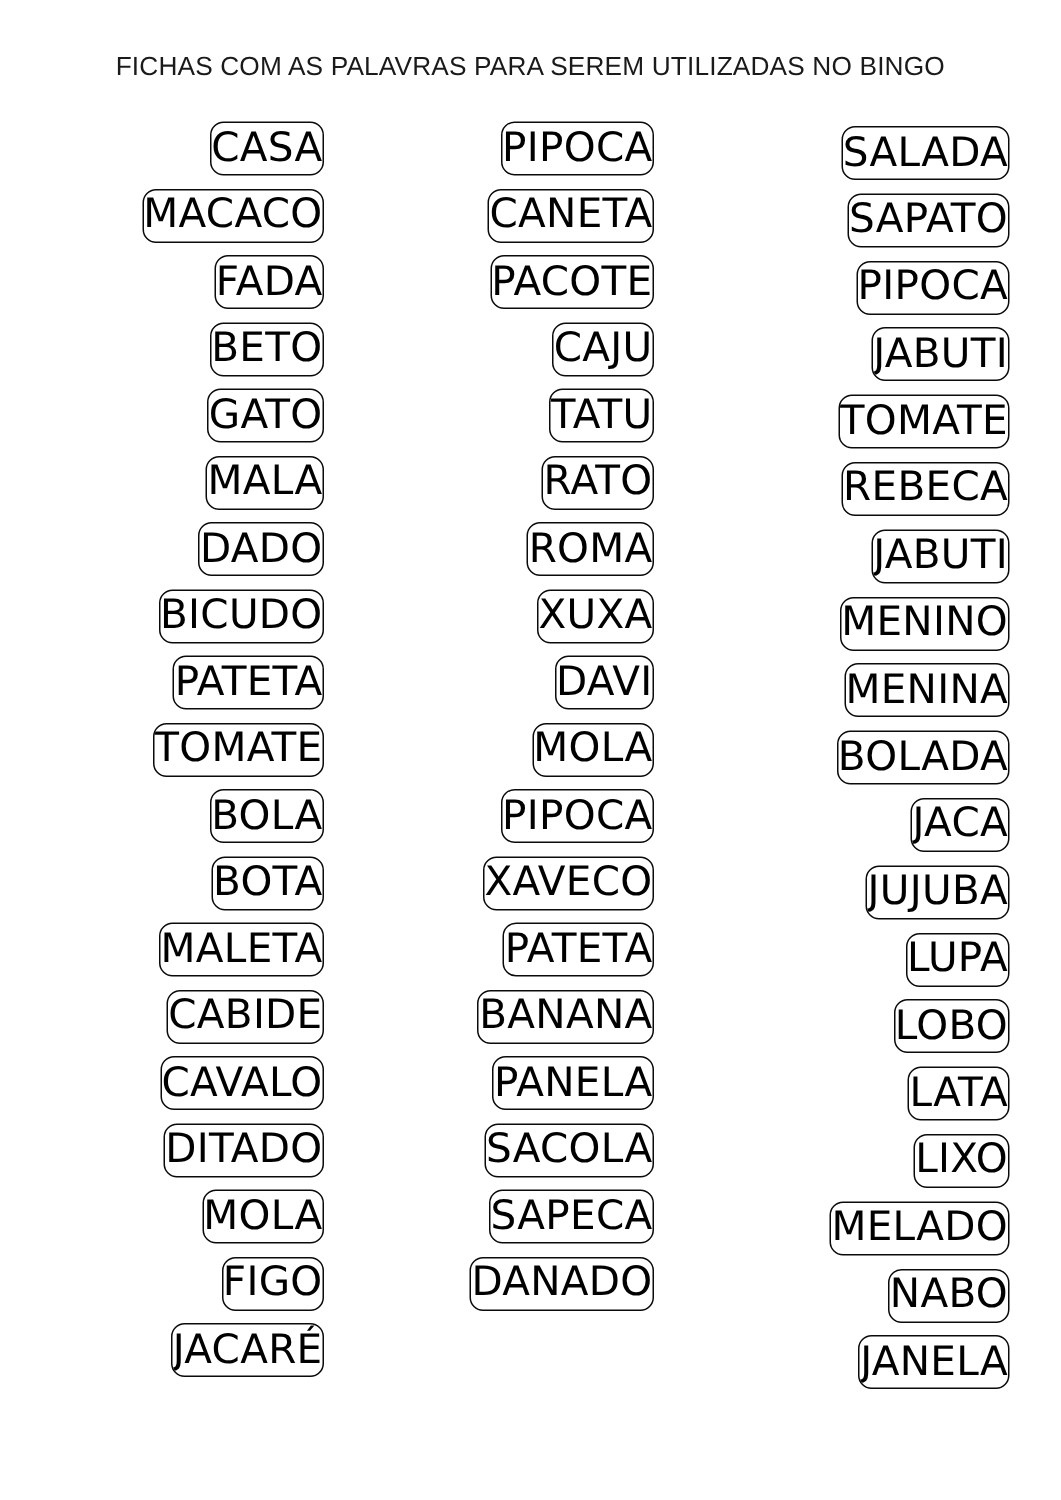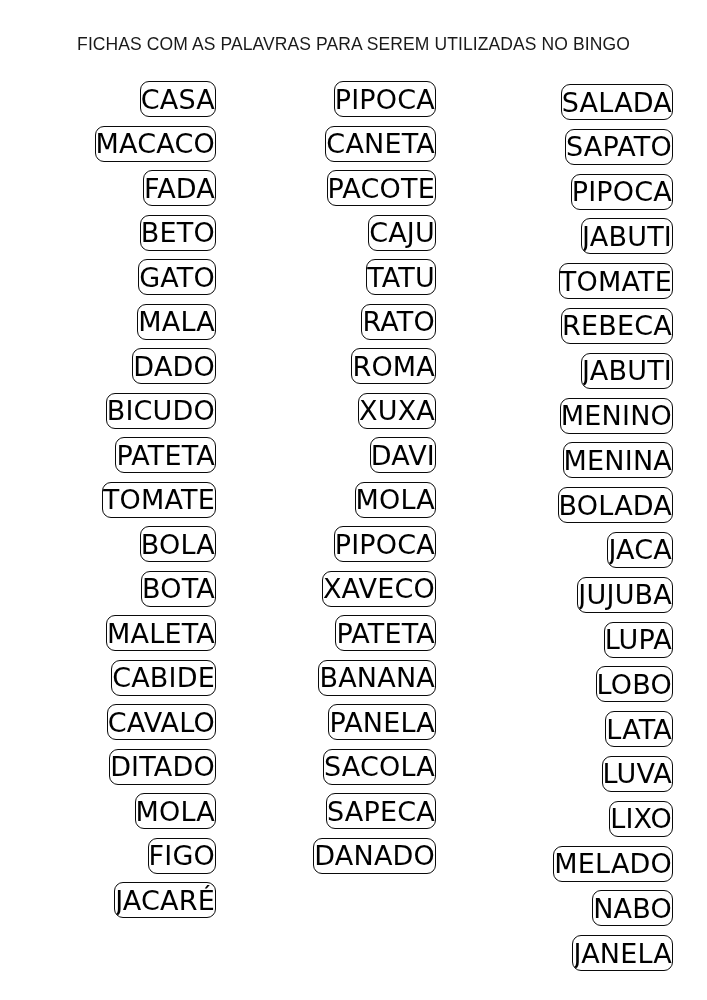--- a/index.html
+++ b/index.html
@@ -241,23 +241,20 @@
         <div class="word-chip">
           <span class="word-label">LUPA</span>
         </div>
         <div class="word-chip">
           <span class="word-label">LOBO</span>
         </div>
         <div class="word-chip">
           <span class="word-label">LATA</span>
         </div>
         <div class="word-chip">
-          <span class="word-label">LUVA</span>
-        </div>
-        <div class="word-chip">
           <span class="word-label">LIXO</span>
         </div>
         <div class="word-chip">
           <span class="word-label">MELADO</span>
         </div>
         <div class="word-chip">
           <span class="word-label">NABO</span>
         </div>
         <div class="word-chip">
           <span class="word-label">JANELA</span>

